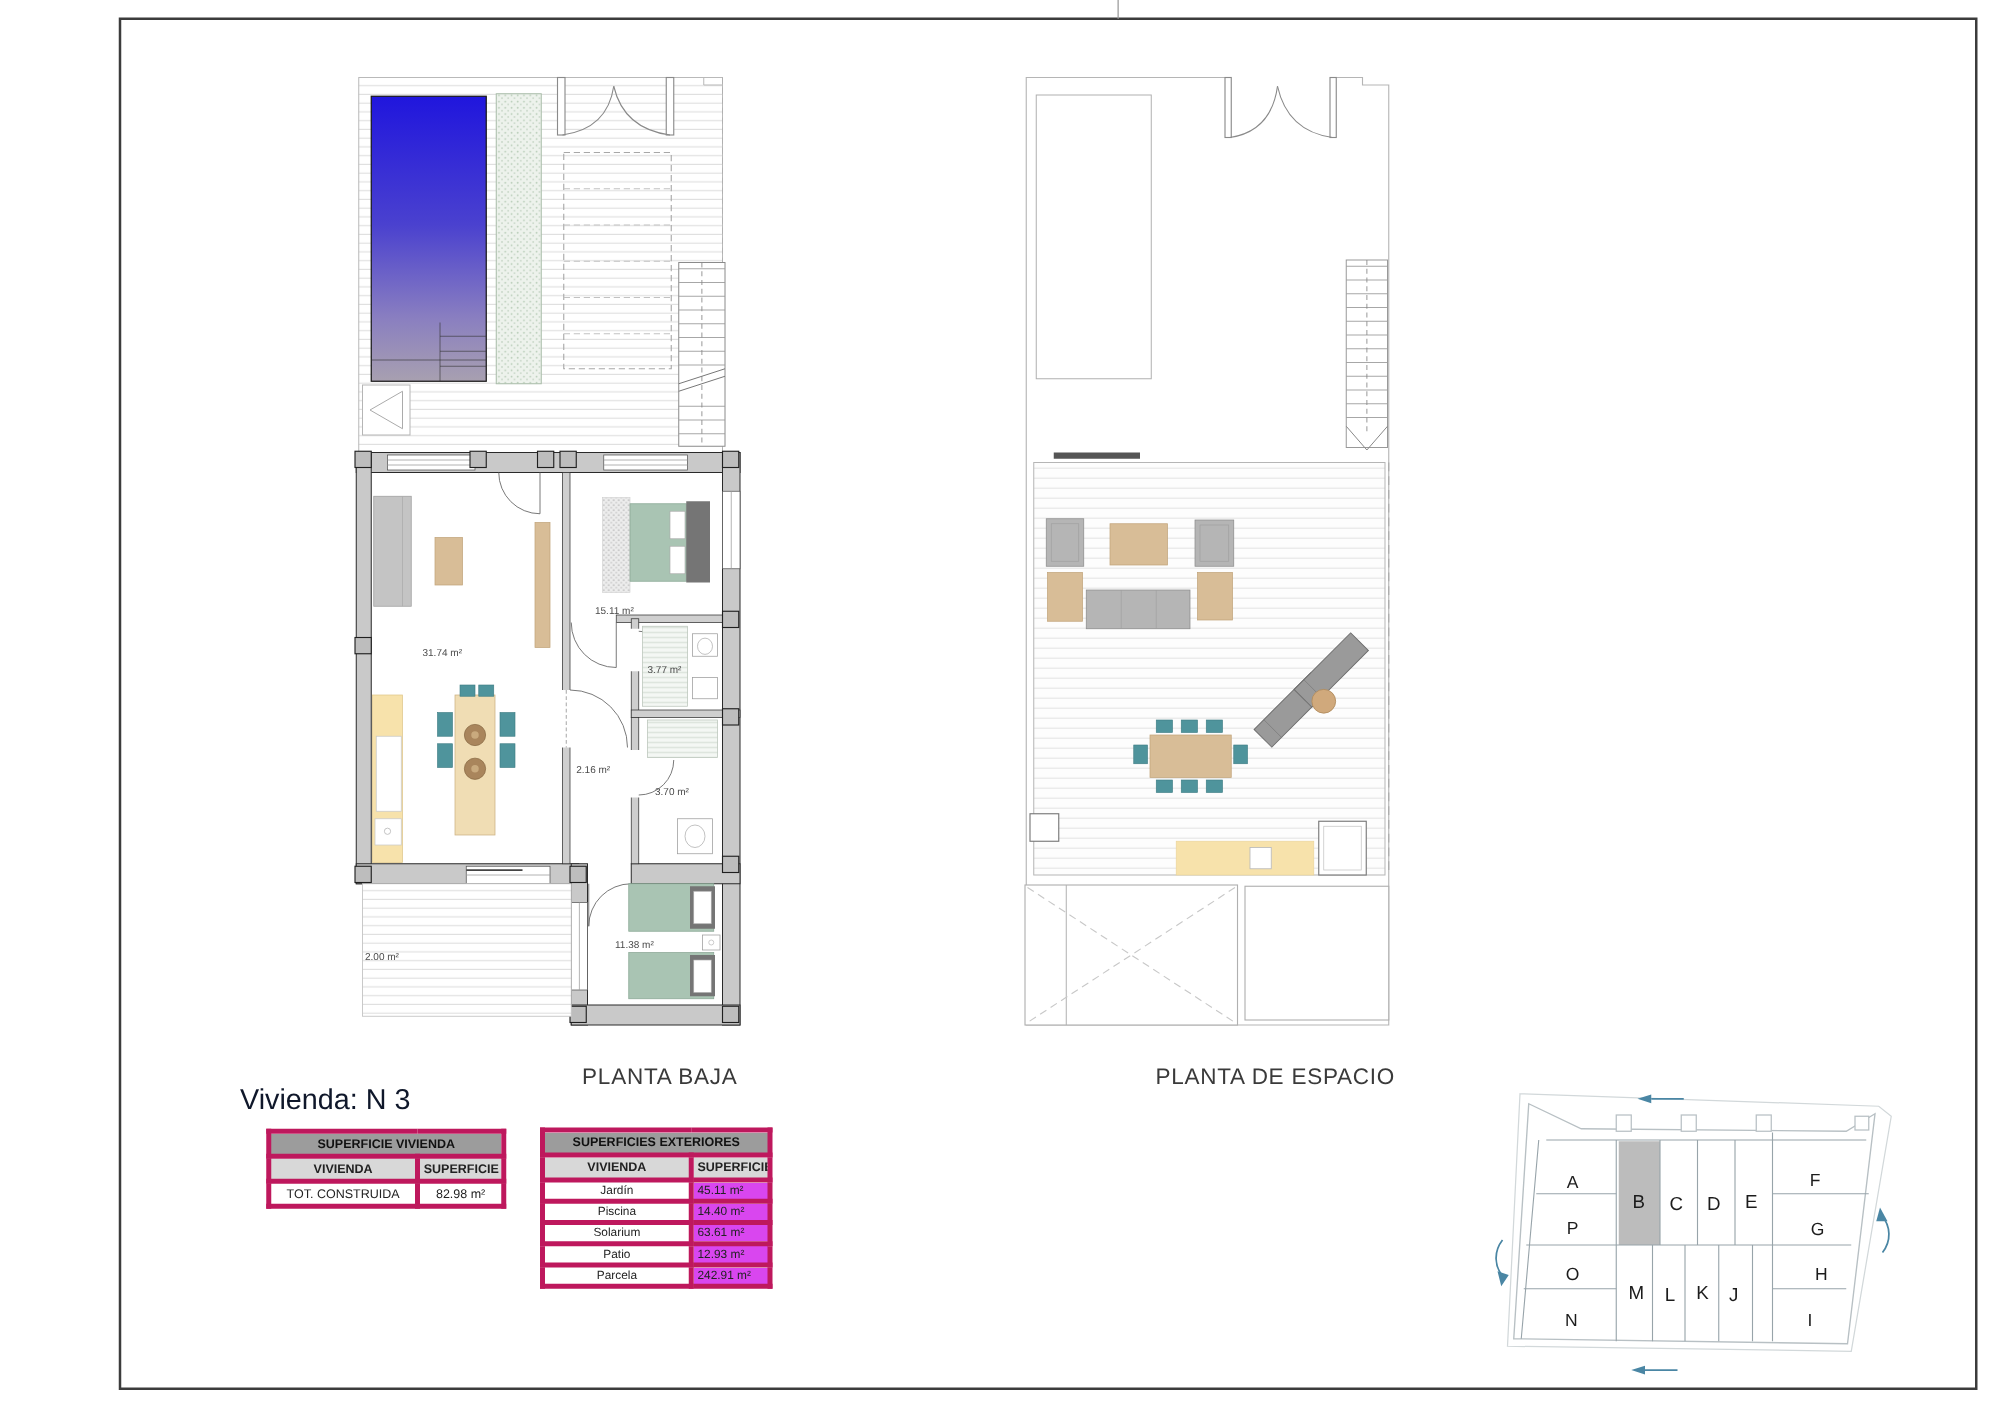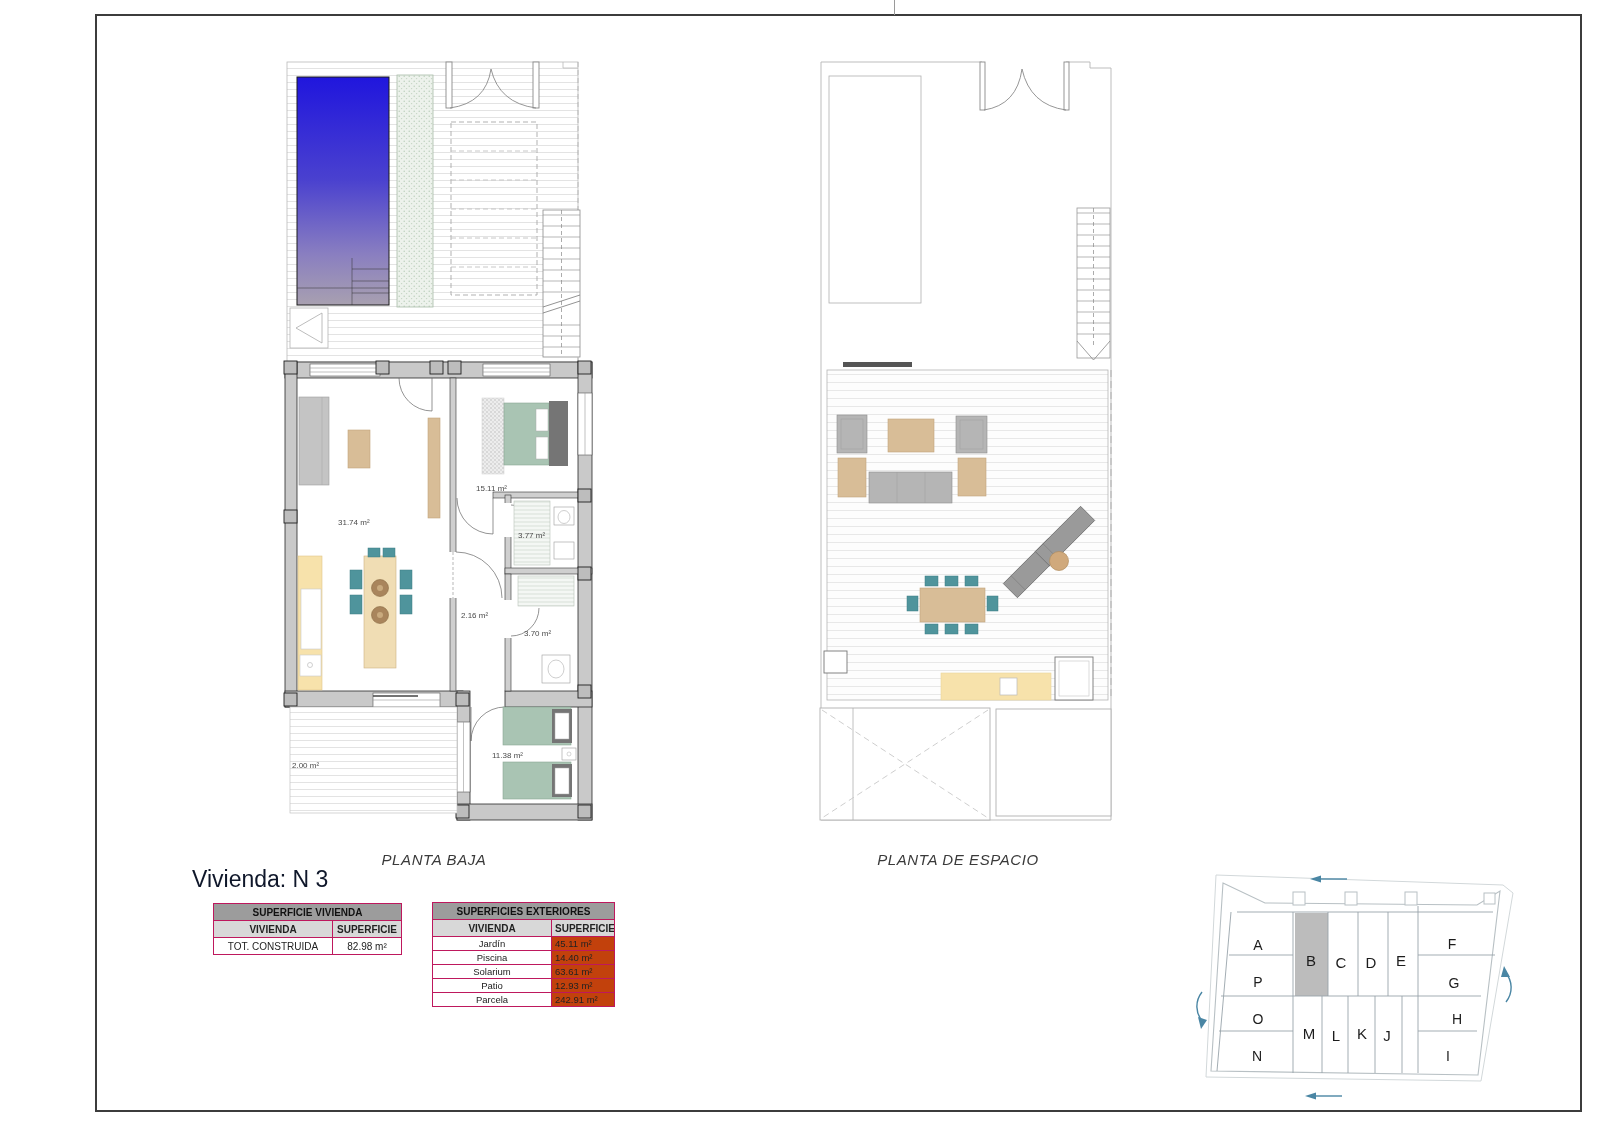--- a/index.html
+++ b/index.html
@@ -1,28 +1,28 @@
 <!DOCTYPE html>
 <html><head>
 <meta charset="utf-8">
 <style>
   html,body{margin:0;padding:0;background:#ffffff;font-family:"Liberation Sans",sans-serif;}
   .page{position:relative;width:1600px;height:1130px;background:#fff;overflow:hidden;}
   .sheet{position:absolute;left:95px;top:14px;width:1483px;height:1094px;border:2px solid #3c3c3c;background:#fff;}
   .top-tick{position:absolute;left:894px;top:0;width:1px;height:15px;background:#9a9a9a;}
   svg{position:absolute;}
-  .caption{position:absolute;text-align:center;font-size:15px;letter-spacing:.6px;color:#3a3a3a;font-style:italic;}
+  .caption{position:absolute;text-align:right;font-size:18px;letter-spacing:.6px;color:#3a3a3a;}
   .title{position:absolute;left:192px;top:866px;font-size:23px;color:#0f172a;}
   table{position:absolute;border-collapse:collapse;table-layout:fixed;background:#fff;}
-  td,th{border:1px solid #be185d;font-size:10px;color:#222;padding:0 3px;height:16px;overflow:hidden;white-space:nowrap;}
+  td,th{border:4px solid #be185d;font-size:10px;color:#222;padding:0 3px;height:16px;overflow:hidden;white-space:nowrap;}
   th.hdr{background:#9c9c9c;font-weight:bold;text-align:center;color:#111;}
   th.sub{background:#d8d8d8;font-weight:bold;text-align:center;}
   td.lab{text-align:center;background:#fff;}
   td.val{text-align:center;background:#fff;margin-left:16px;}
-  td.vall{text-align:left;background:#c2410c;}
+  td.vall{text-align:left;background:#d946ef;}
   #t-viv{left:213px;top:903px;width:188px;}
   #t-ext{left:432px;top:902px;width:182px;}
   #t-ext td{height:13px;font-size:9.5px;}
   .rl{font-size:8px;fill:#4a4a4a;}
   .kl{fill:#1c1c1c;}
 </style>
 </head>
 <body>
 
 <div class="page">

